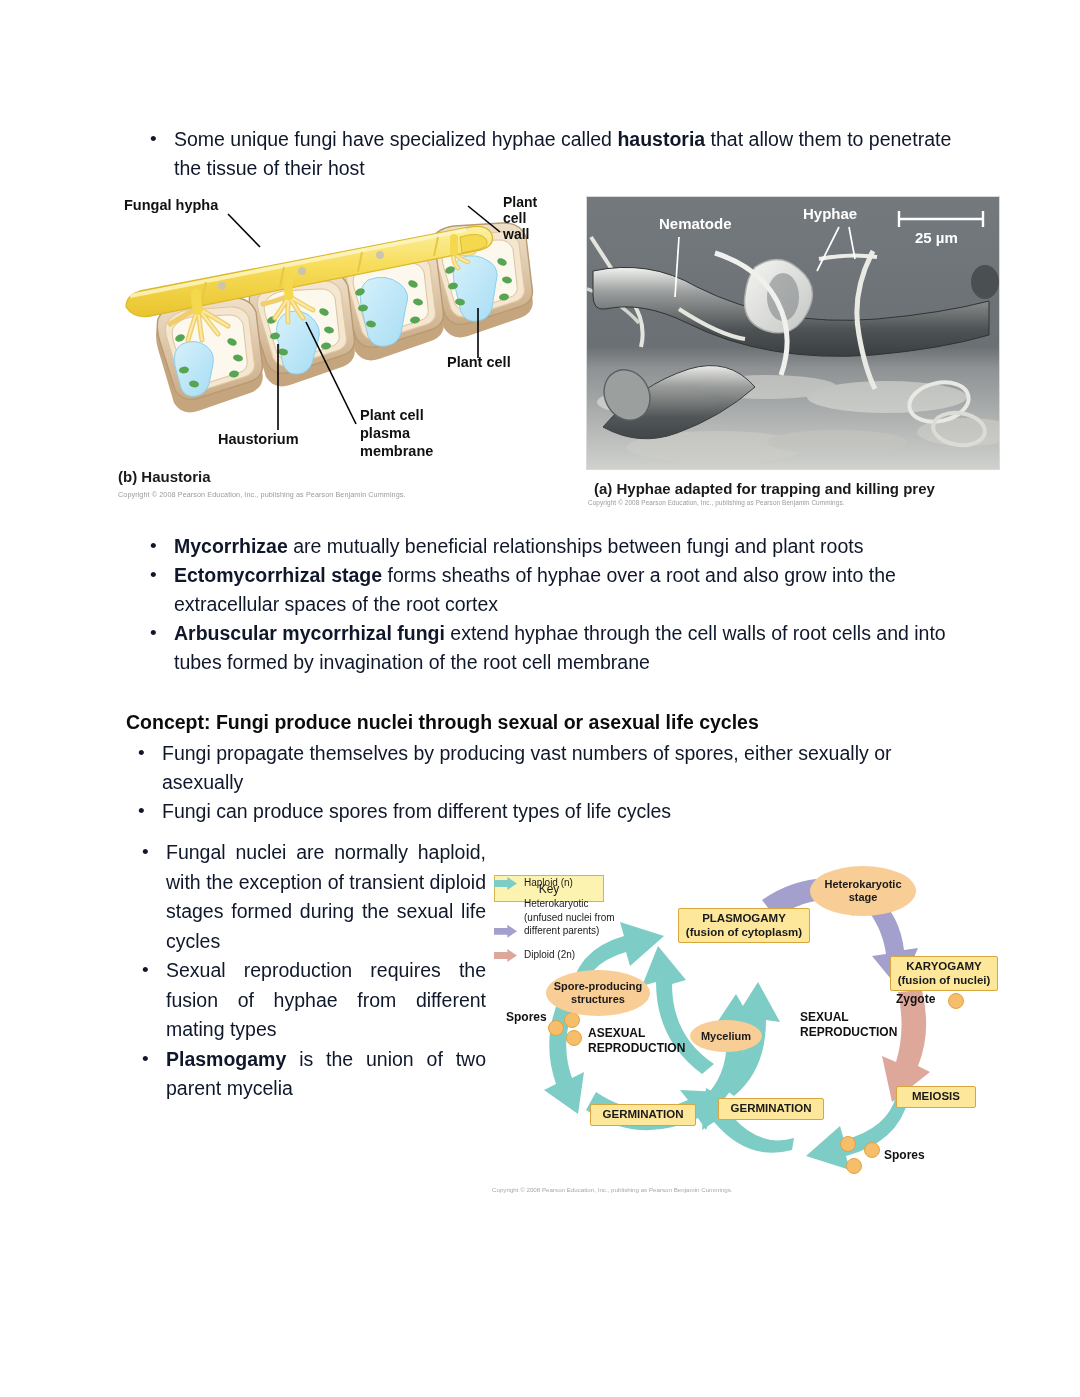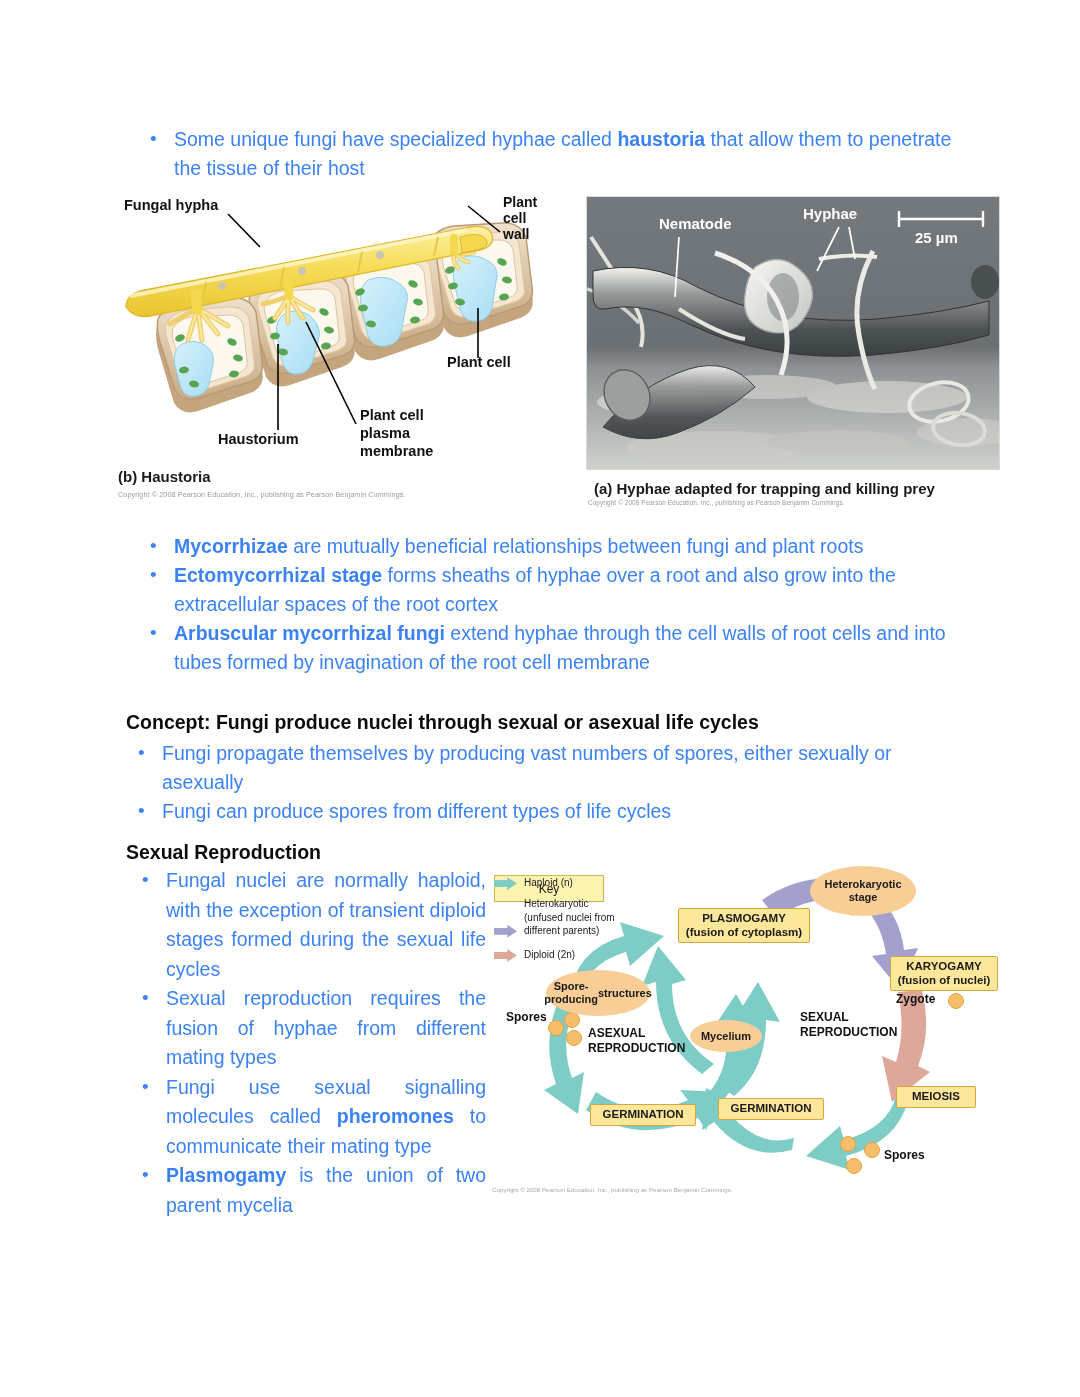--- a/index.html
+++ b/index.html
@@ -27,21 +27,21 @@
   .bullet-list {
     list-style: none;
     margin: 0;
     padding: 0;
   }
   .bullet-list li {
     position: relative;
     padding-left: 36px;
     font-size: 19.5px;
     line-height: 29px;
-    color: #3b82f6;
+    color: #0f172a;
   }
   .bullet-list li:before {
     content: "\2022";
     position: absolute;
     left: 12px;
     top: -1px;
     font-size: 19px;
     line-height: 29px;
   }
   b, .b { font-weight: bold; }
@@ -482,25 +482,23 @@
 
   <div id="concept-block">
     <div class="section-heading">Concept: Fungi produce nuclei through sexual or asexual life cycles</div>
     <ul class="bullet-list">
       <li>Fungi propagate themselves by producing vast numbers of spores, either sexually or asexually</li>
       <li>Fungi can produce spores from different types of life cycles</li>
     </ul>
   </div>
 
   <div id="sexrep-block">
-    <div class="section-heading">Sexual Reproduction</div>
     <ul class="bullet-list" id="sexrep-list">
       <li><span>Fungal nuclei are normally haploid, with the exception of transient diploid stages formed during the sexual life cycles</span></li>
       <li><span>Sexual reproduction requires the fusion of hyphae from different mating types</span></li>
-      <li><span>Fungi use sexual signalling molecules called </span><b>pheromones</b><span> to communicate their mating type</span></li>
       <li><b>Plasmogamy</b><span> is the union of two parent mycelia</span></li>
     </ul>
   </div>
 
   <div id="lifecycle-fig">
 
     <svg id="lifecycle-canvas" viewBox="0 0 512 352">
 
       <g fill="#7dcdc6">
 
@@ -583,21 +581,21 @@
       <div>GERMINATION</div>
     </div>
     <div class="lc-box" style="left:228px; top:256px; width:106px;">
       <div>GERMINATION</div>
     </div>
 
     <div class="lc-oval" style="left:320px; top:24px; width:106px; height:50px; flex-direction:column;">
       <span>Heterokaryotic</span>
       <span>stage</span>
     </div>
-    <div class="lc-oval" style="left:56px; top:128px; width:104px; height:46px; flex-direction:row;">
+    <div class="lc-oval" style="left:56px; top:128px; width:104px; height:46px; flex-direction:column;">
       <span>Spore-producing</span>
       <span>structures</span>
     </div>
     <div class="lc-oval" style="left:200px; top:178px; width:72px; height:32px;">
       <span>Mycelium</span>
     </div>
 
     <div class="lc-label" style="left:16px; top:168px;">Spores</div>
     <div class="lc-label" style="left:394px; top:306px;">Spores</div>
     <div class="lc-label" style="left:406px; top:150px;">Zygote</div>

